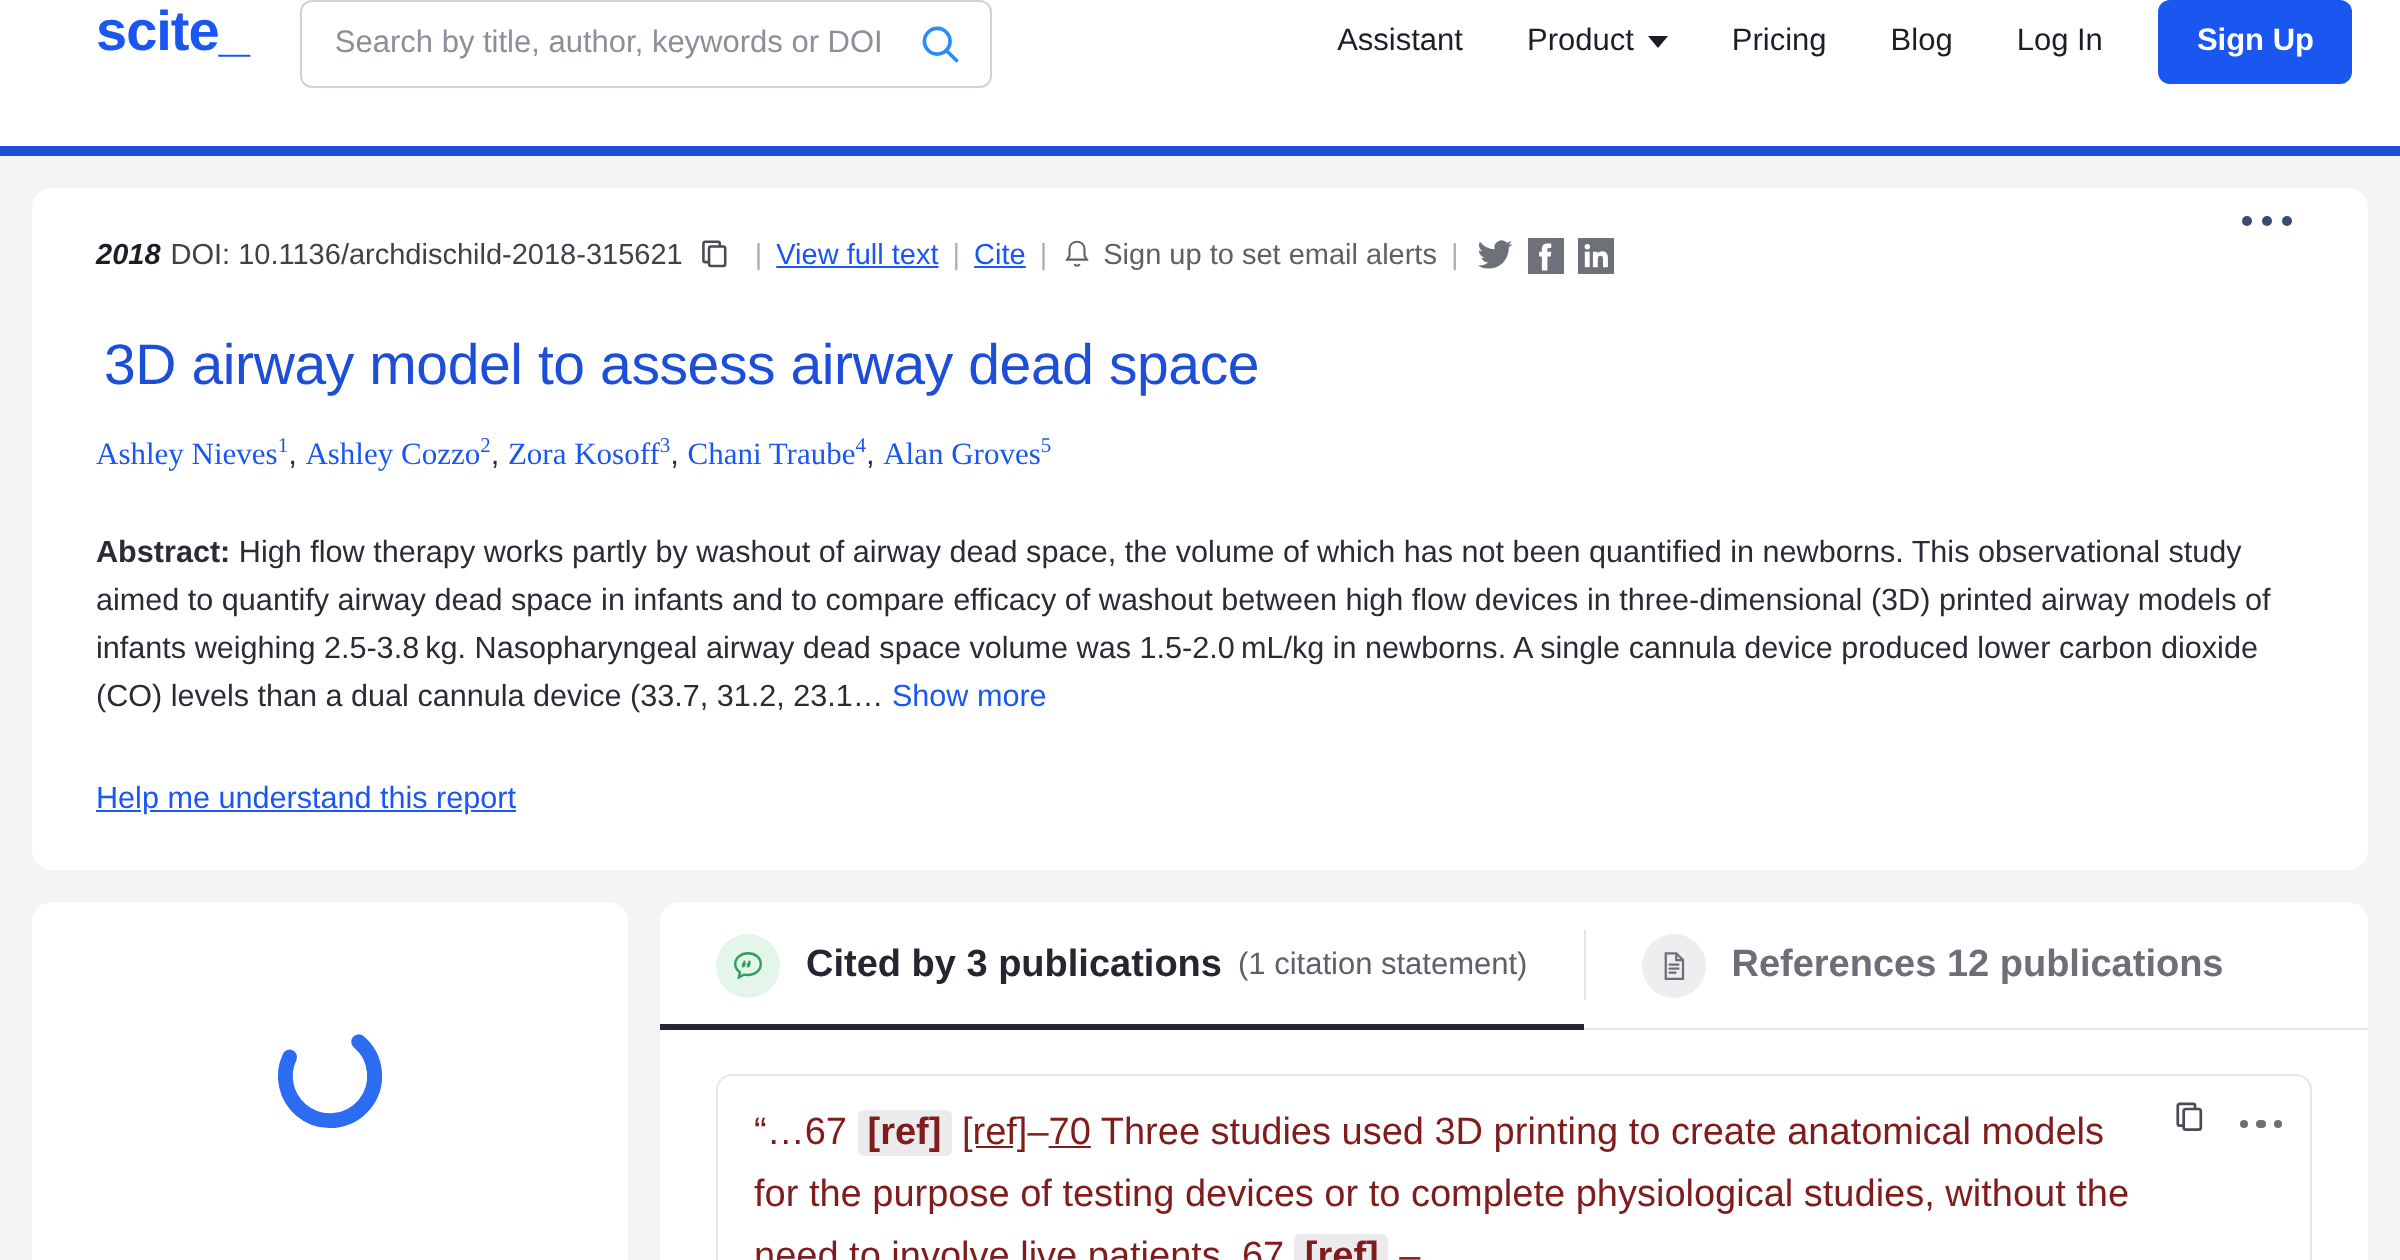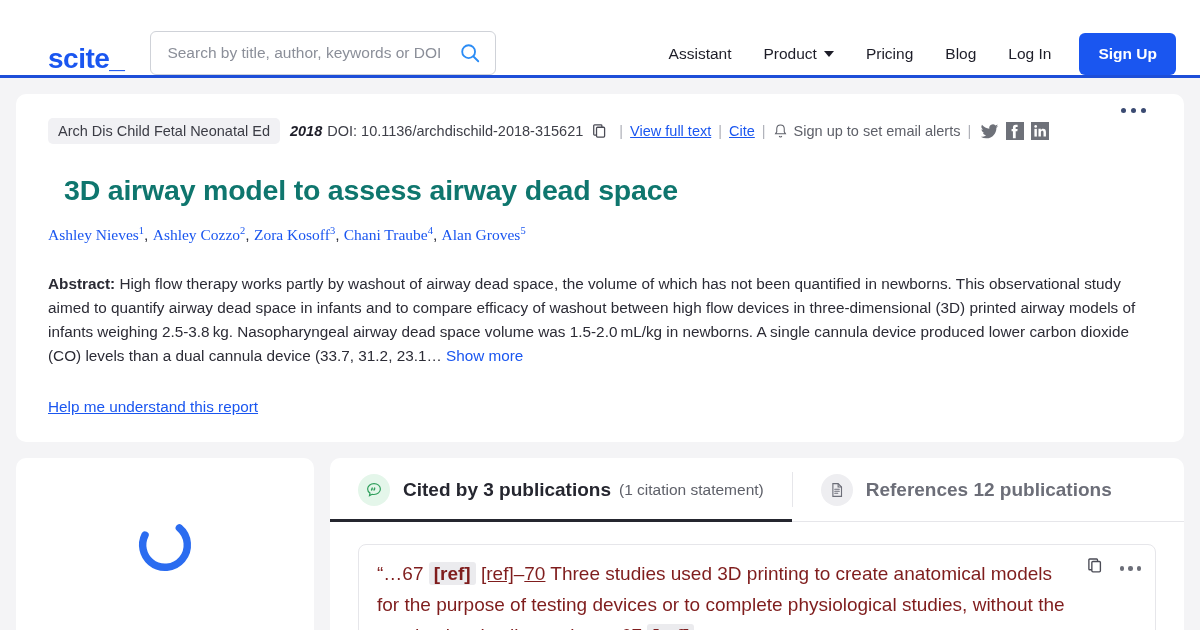--- a/index.html
+++ b/index.html
@@ -9,23 +9,23 @@
     overflow: hidden;
     background: #f4f4f6;
     font-family: "Liberation Sans", sans-serif;
     color: #2b2b35;
   }
 
   
   .header {
     height: 78px;
     background: #ffffff;
-    border-bottom: 3px solid #1d4ed8;
-    display: flex;
-    align-items: flex-end;
+    border-bottom: 5px solid #1d4ed8;
+    display: flex;
+    align-items: flex-start;
     padding: 0 24px 0 24px;
     position: relative;
   }
   .logo {
     font-size: 28px;
     font-weight: 700;
     color: #1a56f0;
     letter-spacing: -0.5px;
     margin-left: 24px;
     margin-right: 26px;
@@ -141,23 +141,23 @@
     cursor: pointer;
     padding: 6px;
   }
   .kebab i {
     width: 5px; height: 5px; border-radius: 50%;
     background: #3a4a72; display: block;
   }
 
   .paper-title {
     font-size: 28.5px;
-    font-weight: 700;
-    color: #0f766e;
-    margin: 30px 0 0 16px;
+    font-weight: 400;
+    color: #1d4ed8;
+    margin: 30px 0 0 4px;
     letter-spacing: -0.2px;
   }
 
   .authors {
     margin-top: 17px;
     font-size: 15.5px;
     color: #1a56f0;
     line-height: 1.4;
   }
   .authors .sepc { color: #2b2b35; }
@@ -318,21 +318,20 @@
     </div>
     <div class="signup-btn">Sign Up</div>
   </div>
 </div>
 
 <div class="page">
 
   <div class="card paper-card">
 
     <div class="meta-row">
-      <span class="journal-chip">Arch Dis Child Fetal Neonatal Ed</span>
       <span class="meta-year">2018</span>
       <span class="meta-doi">DOI: 10.1136/archdischild-2018-315621</span>
 
       <span class="copy-icon">
         <svg viewBox="0 0 20 20" width="17" height="17" fill="none" stroke="#4a4b55" stroke-width="1.5">
           <rect x="6.5" y="5" width="9.5" height="11.5" rx="1.2"></rect>
           <path d="M12.8 5 V3.2 a1 1 0 0 0 -1 -1 H4.2 a1 1 0 0 0 -1 1 v10 a1 1 0 0 0 1 1 H6.5"></path>
         </svg>
       </span>
 

